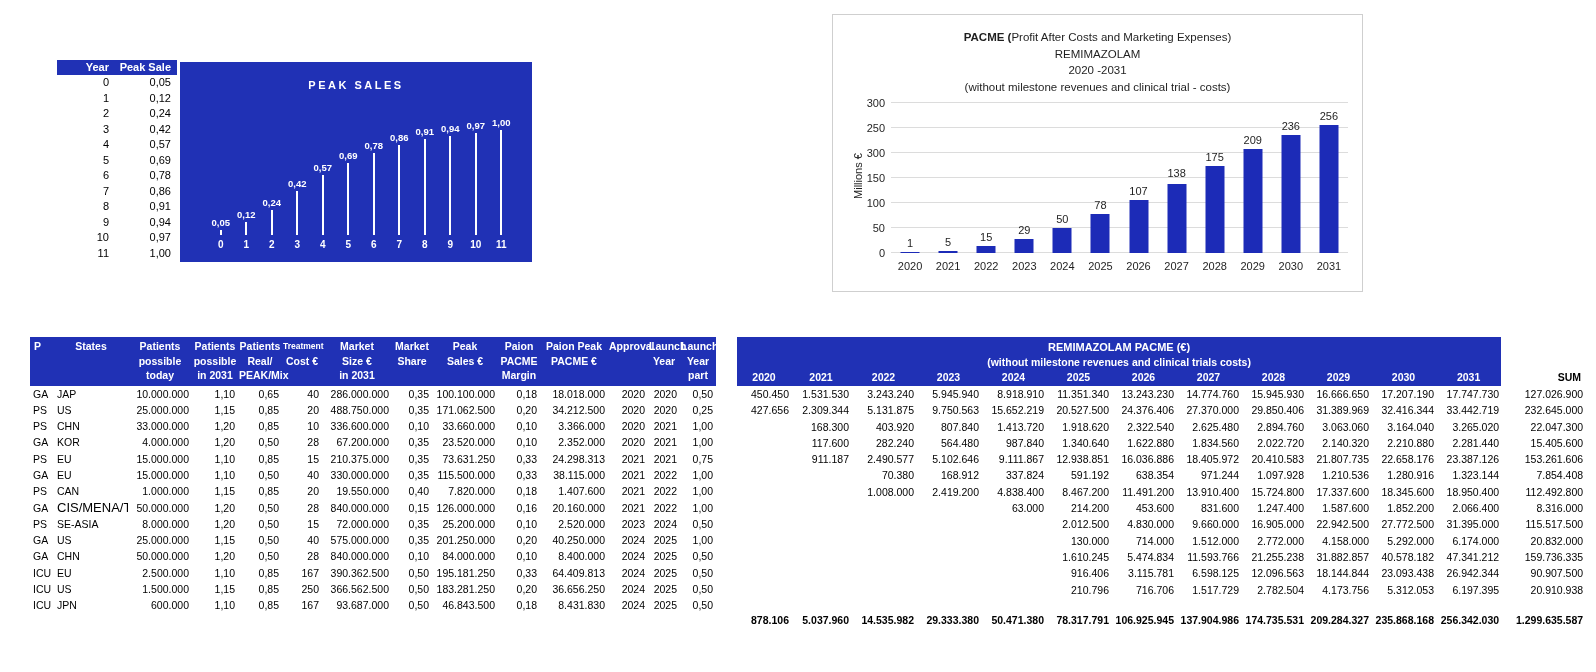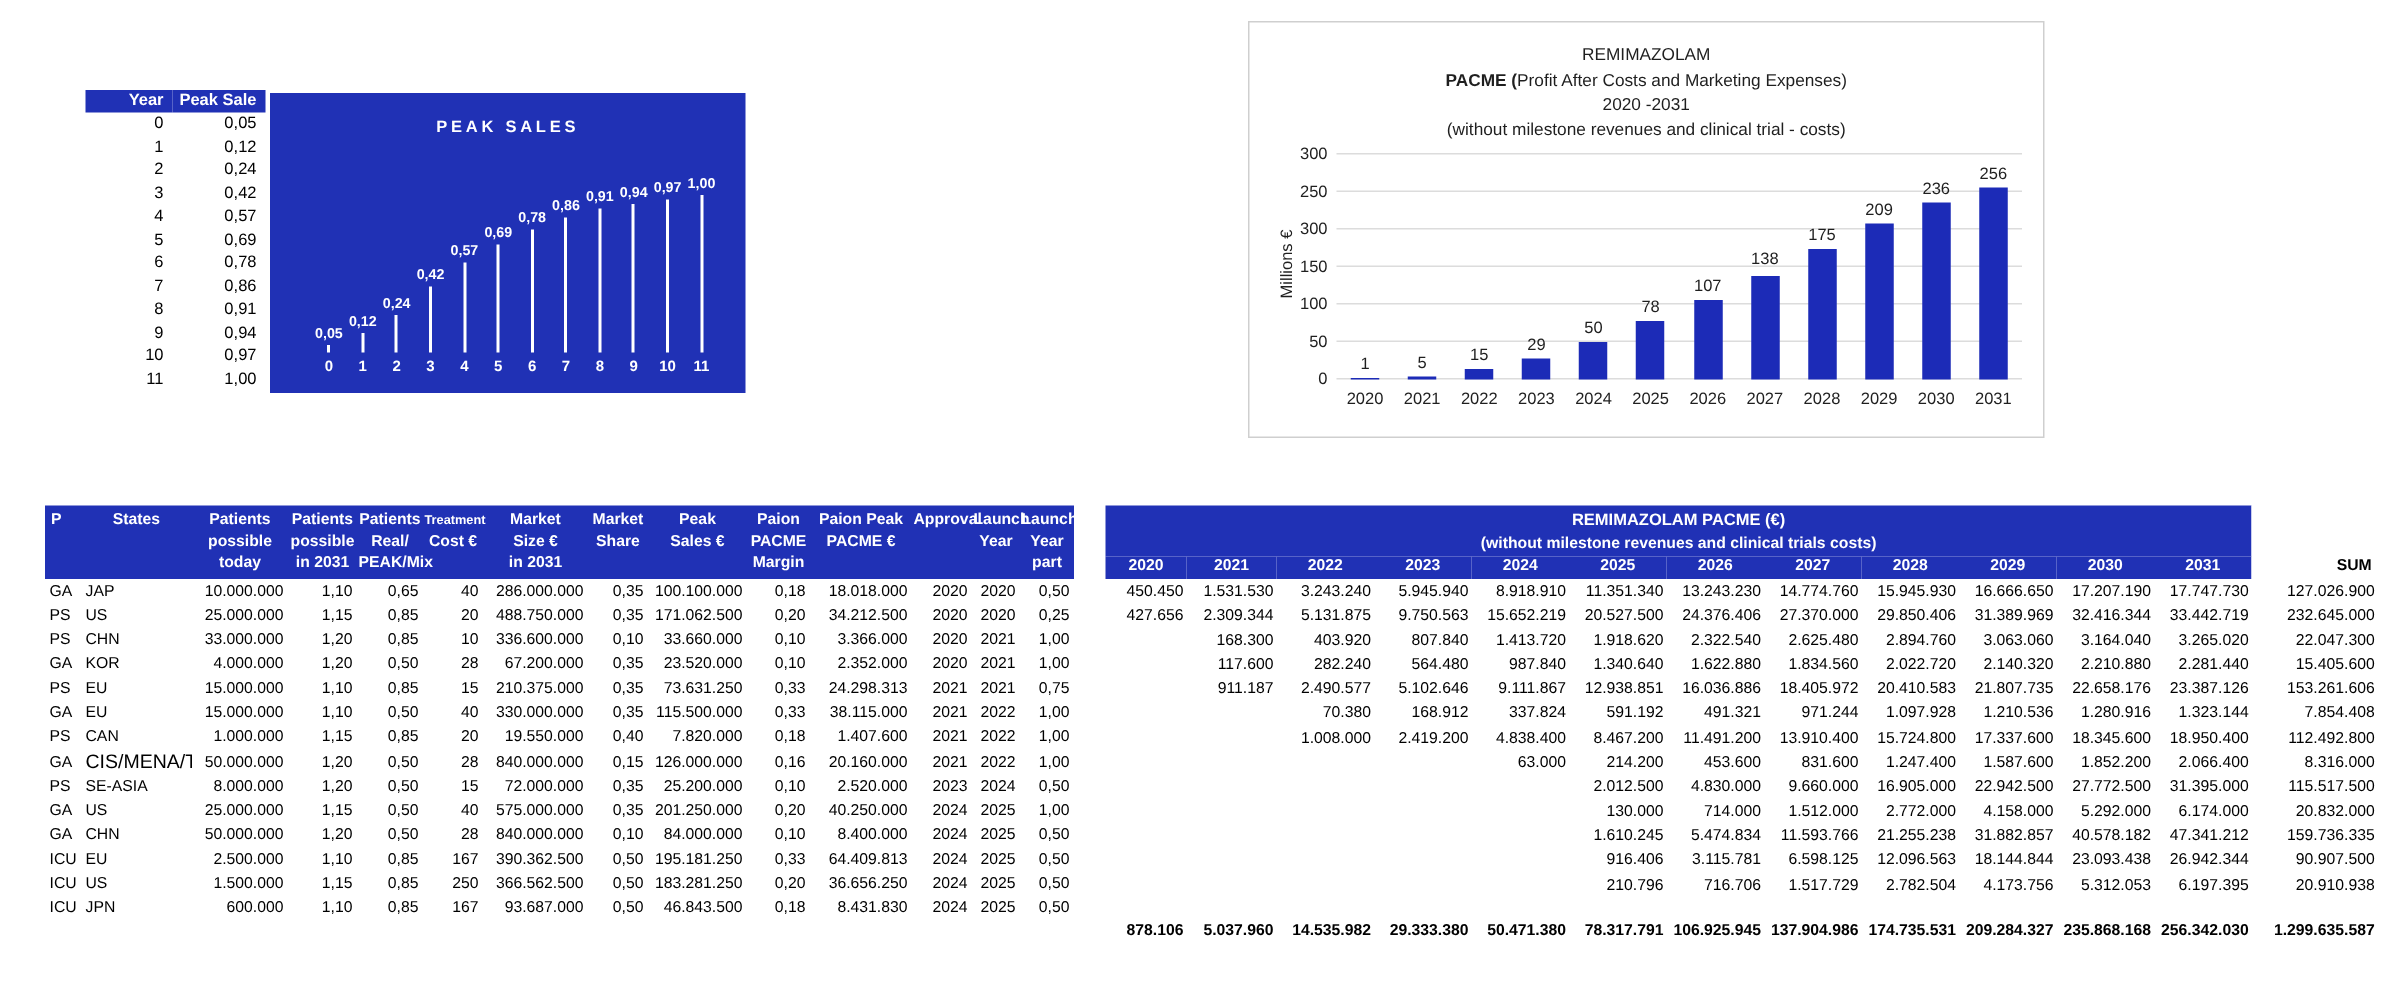--- a/index.html
+++ b/index.html
@@ -6,21 +6,21 @@
   body{font-family:"Liberation Sans",sans-serif;color:#000;}
   .page{position:relative;width:1596px;height:672px;background:#fff;overflow:hidden;}
 
   
   .mini{position:absolute;left:57px;top:60px;border-collapse:collapse;table-layout:fixed;}
   .mini col.c-year{width:58px}.mini col.c-peak{width:62px}
   .mini th{background:var(--blue);color:#fff;font-weight:bold;font-size:11px;text-align:right;padding:1px 6px 2px 2px;}
   .mini td{font-size:11px;text-align:right;padding:0 6px 0 2px;height:15.5px;line-height:15.5px;}
 
   
-  .needle-chart{position:absolute;left:180px;top:62px;width:317px;height:200px;background:var(--blue);}
+  .needle-chart{position:absolute;left:180px;top:62px;width:352px;height:200px;background:var(--blue);}
   .nc-title{margin-top:16px;text-align:center;color:#fff;font-weight:bold;font-size:11px;letter-spacing:2.5px;line-height:15px;}
   .nc-plot{position:absolute;left:28px;right:18px;top:52px;bottom:12px;display:flex;align-items:flex-end;}
   .ncol{flex:1;display:flex;flex-direction:column;align-items:center;justify-content:flex-end;height:100%;}
   .nval{color:#fff;font-weight:bold;font-size:9.5px;margin-bottom:2px;white-space:nowrap;}
   .nline{width:2px;background:#fff;}
   .nx{color:#fff;font-weight:bold;font-size:10px;height:15px;display:flex;align-items:flex-end;}
 
   
   .chart-box{position:absolute;left:832px;top:14px;width:529px;height:276px;border:1px solid #cfcfcf;background:#fff;}
   .cb-title{margin-top:14px;text-align:center;font-size:11.5px;color:#1f1f1f;line-height:16.5px;}
@@ -190,22 +190,22 @@
         <div class="ncol">
           <div class="nval">1,00</div>
           <div class="nline" style="height:105px"></div>
           <div class="nx">11</div>
         </div>
       </div>
   </div>
 
   <div class="chart-box">
     <div class="cb-title">
+      <div><span class="b">PACME (</span><span>Profit After Costs and Marketing Expenses)</span></div>
       <div>REMIMAZOLAM</div>
-      <div><span class="b">PACME (</span><span>Profit After Costs and Marketing Expenses)</span></div>
       <div>2020 -2031</div>
       <div>(without milestone revenues and clinical trial - costs)</div>
     </div>
     <div class="cb-ylabel">Millions €</div>
     <div class="cb-yticks" id="yticks">
         <div class="ylab" style="bottom:0px">0</div>
         <div class="ylab" style="bottom:25px">50</div>
         <div class="ylab" style="bottom:50px">100</div>
         <div class="ylab" style="bottom:75px">150</div>
         <div class="ylab" style="bottom:100px">300</div>
@@ -711,21 +711,21 @@
           <td>23.387.126</td>
           <td>153.261.606</td>
         </tr>
         <tr>
           <td></td>
           <td></td>
           <td>70.380</td>
           <td>168.912</td>
           <td>337.824</td>
           <td>591.192</td>
-          <td>491.321</td>
+          <td>638.354</td>
           <td>971.244</td>
           <td>1.097.928</td>
           <td>1.210.536</td>
           <td>1.280.916</td>
           <td>1.323.144</td>
           <td>7.854.408</td>
         </tr>
         <tr>
           <td></td>
           <td></td>

